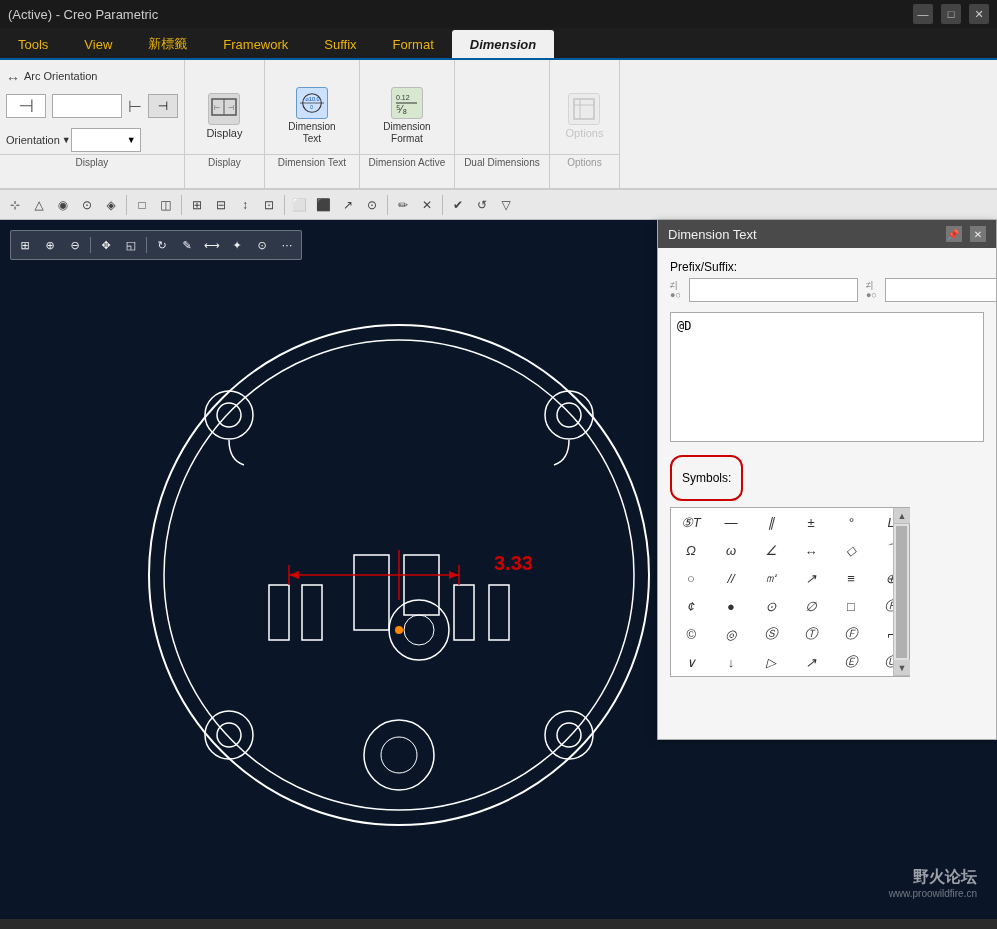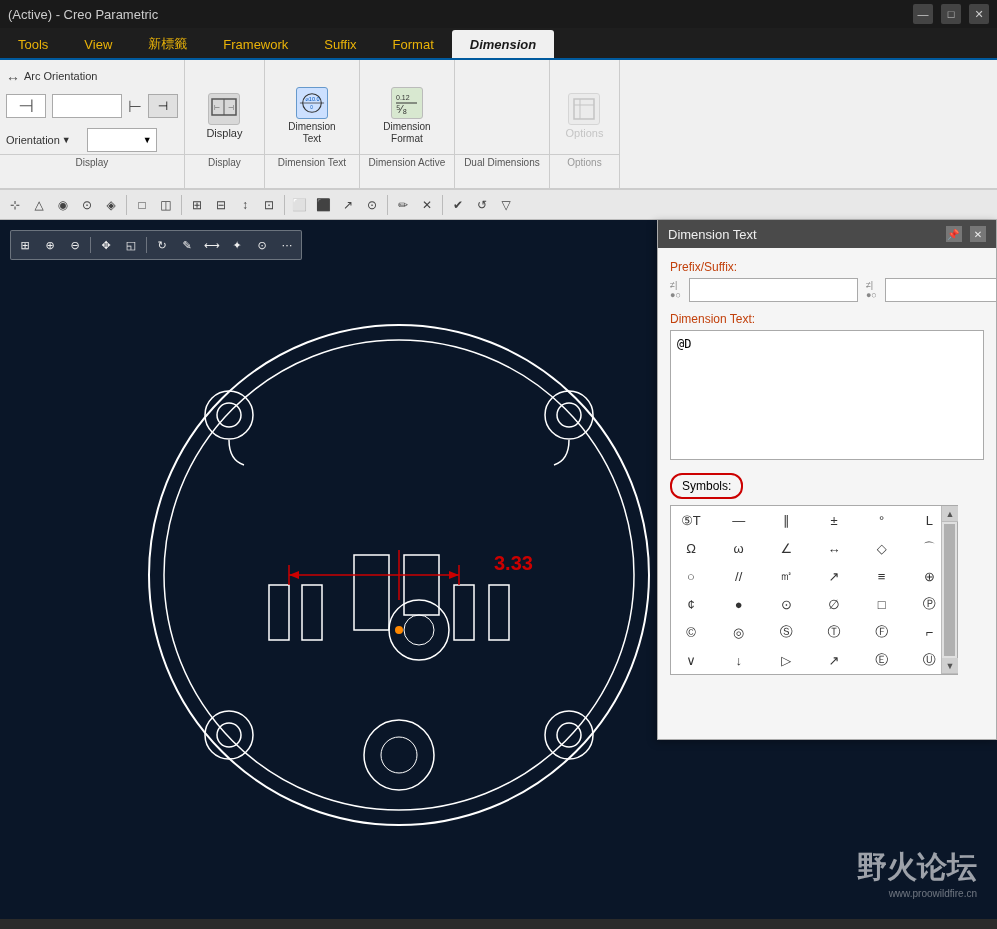--- a/index.html
+++ b/index.html
@@ -172,21 +172,21 @@
 
     
     #watermark {
       position: absolute;
       bottom: 20px;
       right: 20px;
       text-align: right;
       color: rgba(255,255,255,0.5);
       font-size: 12px;
     }
-    #watermark .brand { font-size: 30px; font-weight: bold; color: rgba(255,255,255,0.6); }
+    #watermark .brand { font-size: 16px; font-weight: bold; color: rgba(255,255,255,0.6); }
     #watermark .url { font-size: 10px; color: rgba(255,255,255,0.4); }
 
     
     #dim-text-panel {
       position: absolute;
       right: 0;
       top: 0;
       width: 340px;
       height: 520px;
       background: #f5f5f5;
@@ -210,21 +210,21 @@
     #dim-panel-header-icons { display: flex; gap: 8px; align-items: center; }
     #dim-panel-header-icon {
       width: 16px; height: 16px;
       background: #777;
       display: flex; align-items: center; justify-content: center;
       font-size: 10px; cursor: pointer; color: #eee;
     }
 
     #dim-panel-body { padding: 12px; display: flex; flex-direction: column; gap: 10px; flex: 1; overflow-y: auto; }
 
-    .panel-row-label { font-size: 12px; color: #c2410c; margin-bottom: 4px; }
+    .panel-row-label { font-size: 12px; color: #000000; margin-bottom: 4px; }
     .panel-prefix-row { display: flex; align-items: center; gap: 8px; }
     .panel-prefix-symbol { font-size: 10px; color: #666; }
     .panel-input {
       border: 1px solid #aaa; background: white;
       padding: 3px 6px; font-size: 12px; flex: 1; outline: none;
       height: 24px;
     }
 
     .panel-checkbox-row {
       display: flex; align-items: center; gap: 6px;
@@ -233,21 +233,21 @@
 
     .panel-textarea {
       width: 100%; height: 130px;
       border: 1px solid #aaa; background: white;
       padding: 6px; font-size: 12px; resize: none; outline: none;
       font-family: monospace;
     }
     .symbols-label-highlighted {
       border: 2px solid #cc0000;
       border-radius: 12px;
-      padding: 4px 10px;
+      padding: 14px 10px;
       display: inline-block;
     }
 
     .symbols-grid {
       border: 1px solid #aaa; background: white;
       display: grid; grid-template-columns: repeat(6, 1fr);
       position: relative;
     }
     .symbol-cell {
       width: 40px; height: 28px;
@@ -302,21 +302,21 @@
           <span style="font-size:14px; color:#555;">↔</span>
           <span>Arc Orientation</span>
         </div>
       </div>
       <div style="display:flex; align-items:center; gap:6px; margin-bottom:4px;">
         <div style="width:40px; height:24px; border:1px solid #aaa; background:white; display:flex; align-items:center; justify-content:center; font-size:18px; color:#555;">⊣</div>
         <div style="width:70px; height:24px; border:1px solid #aaa; background:white;"></div>
         <div style="color:#555; font-size:16px;">⊢</div>
         <div style="width:30px; height:24px; border:1px solid #aaa; background:#e0e0e0; display:flex; align-items:center; justify-content:center;">⊣</div>
       </div>
-      <div style="display:flex; align-items:center; gap:16px; margin-top:2px;">
+      <div style="display:flex; align-items:center; gap:0; margin-top:2px;">
         <div style="font-size:11px; color:#333; cursor:pointer; display:flex; align-items:center; gap:2px;">
           <span>Orientation</span>
             <span style="font-size:9px;">▼</span>
         </div>
         <div style="width:70px; height:24px; border:1px solid #aaa; background:white; display:flex; align-items:center; justify-content:space-between; padding:0 4px; cursor:pointer;">
           <span style="font-size:10px;"></span>
             <span style="font-size:9px;">▼</span>
         </div>
       </div>
     </div>
@@ -512,29 +512,28 @@
         <div class="panel-prefix-row">
           <span class="panel-prefix-symbol" style="font-size:9px; color:#888;">≠|●○</span>
           <input class="panel-input" type="text" style="flex: 1 1 0%;">
           <span class="panel-prefix-symbol" style="font-size:9px; color:#888;">≠|●○</span>
           <input class="panel-input" type="text" style="flex: 1 1 0%;">
         </div>
       </div>
 
 
       <div>
-        <div class="panel-row-label">Dimension Text:</div>
         <textarea class="panel-textarea" style="">@D</textarea>
       </div>
 
       <div>
         <div style="margin-bottom:6px;">
           <span class="symbols-label-highlighted">Symbols:</span>
         </div>
-        <div class="symbols-grid" style="width: 288px; position:relative;">
+        <div class="symbols-grid" style="width: 240px; position:relative;font-style:italic;">
 
           <div class="symbol-cell">⑤T</div>
           <div class="symbol-cell">—</div>
           <div class="symbol-cell">∥</div>
           <div class="symbol-cell">±</div>
           <div class="symbol-cell">°</div>
           <div class="symbol-cell">L</div>
 
           <div class="symbol-cell">Ω</div>
           <div class="symbol-cell">ω</div>

